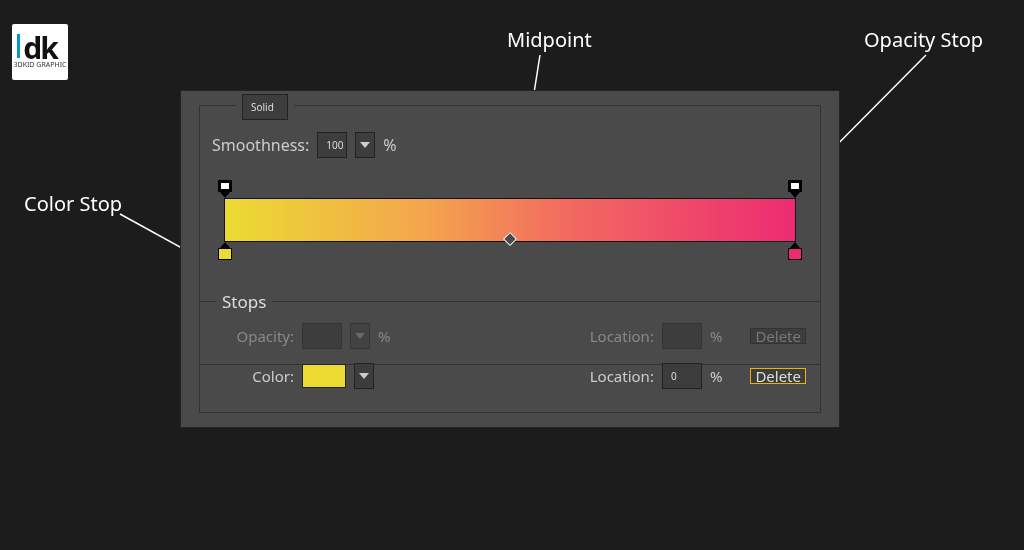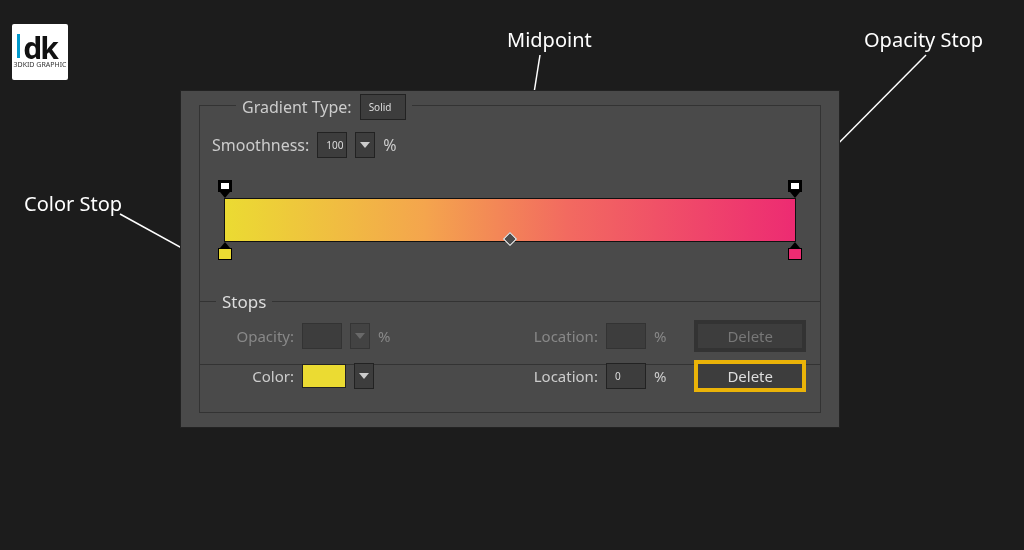--- a/index.html
+++ b/index.html
@@ -112,24 +112,24 @@
     background: #3d3d3d;
     border: 1px solid #222;
     width: 20px; height: 26px;
     display: inline-flex;
     align-items: center;
     justify-content: center;
   }
   .drop svg { width: 10px; height: 6px; }
   .btn {
     background: #3d3d3d;
-    border: 4px solid #eab308;
+    border: 1px solid #eab308;
     color: #ddd;
-    height: 32px;
-    padding: 0 29px;
+    height: 16px;
+    padding: 0 4px;
     display: inline-flex;
     align-items: center;
     font-size: 15px;
   }
   .pct { color: #ccc; }
 
   
   .grad-wrap {
     position: absolute;
     left: 20px; right: 20px;
@@ -245,21 +245,20 @@
   <line x1="540" y1="55" x2="510" y2="245" stroke="#fff" stroke-width="1.5"></line>
   <line x1="926" y1="55" x2="810" y2="172" stroke="#fff" stroke-width="1.5"></line>
   <line x1="120" y1="214" x2="200" y2="258" stroke="#fff" stroke-width="1.5"></line>
 </svg>
 
 <div class="panel">
 
   <div class="group">
 
     <div class="row row-type">
-      <span class="lbl">Gradient Type:</span>
       <span class="select">
         <span>Solid</span>&nbsp;&nbsp;
         <svg viewBox="0 0 10 6">
             <path d="M0 0 L5 6 L10 0 Z" fill="#ccc"></path>
           </svg>
       </span>
     </div>
 
     <div class="row row-smooth">
       <span class="lbl">Smoothness:</span>

